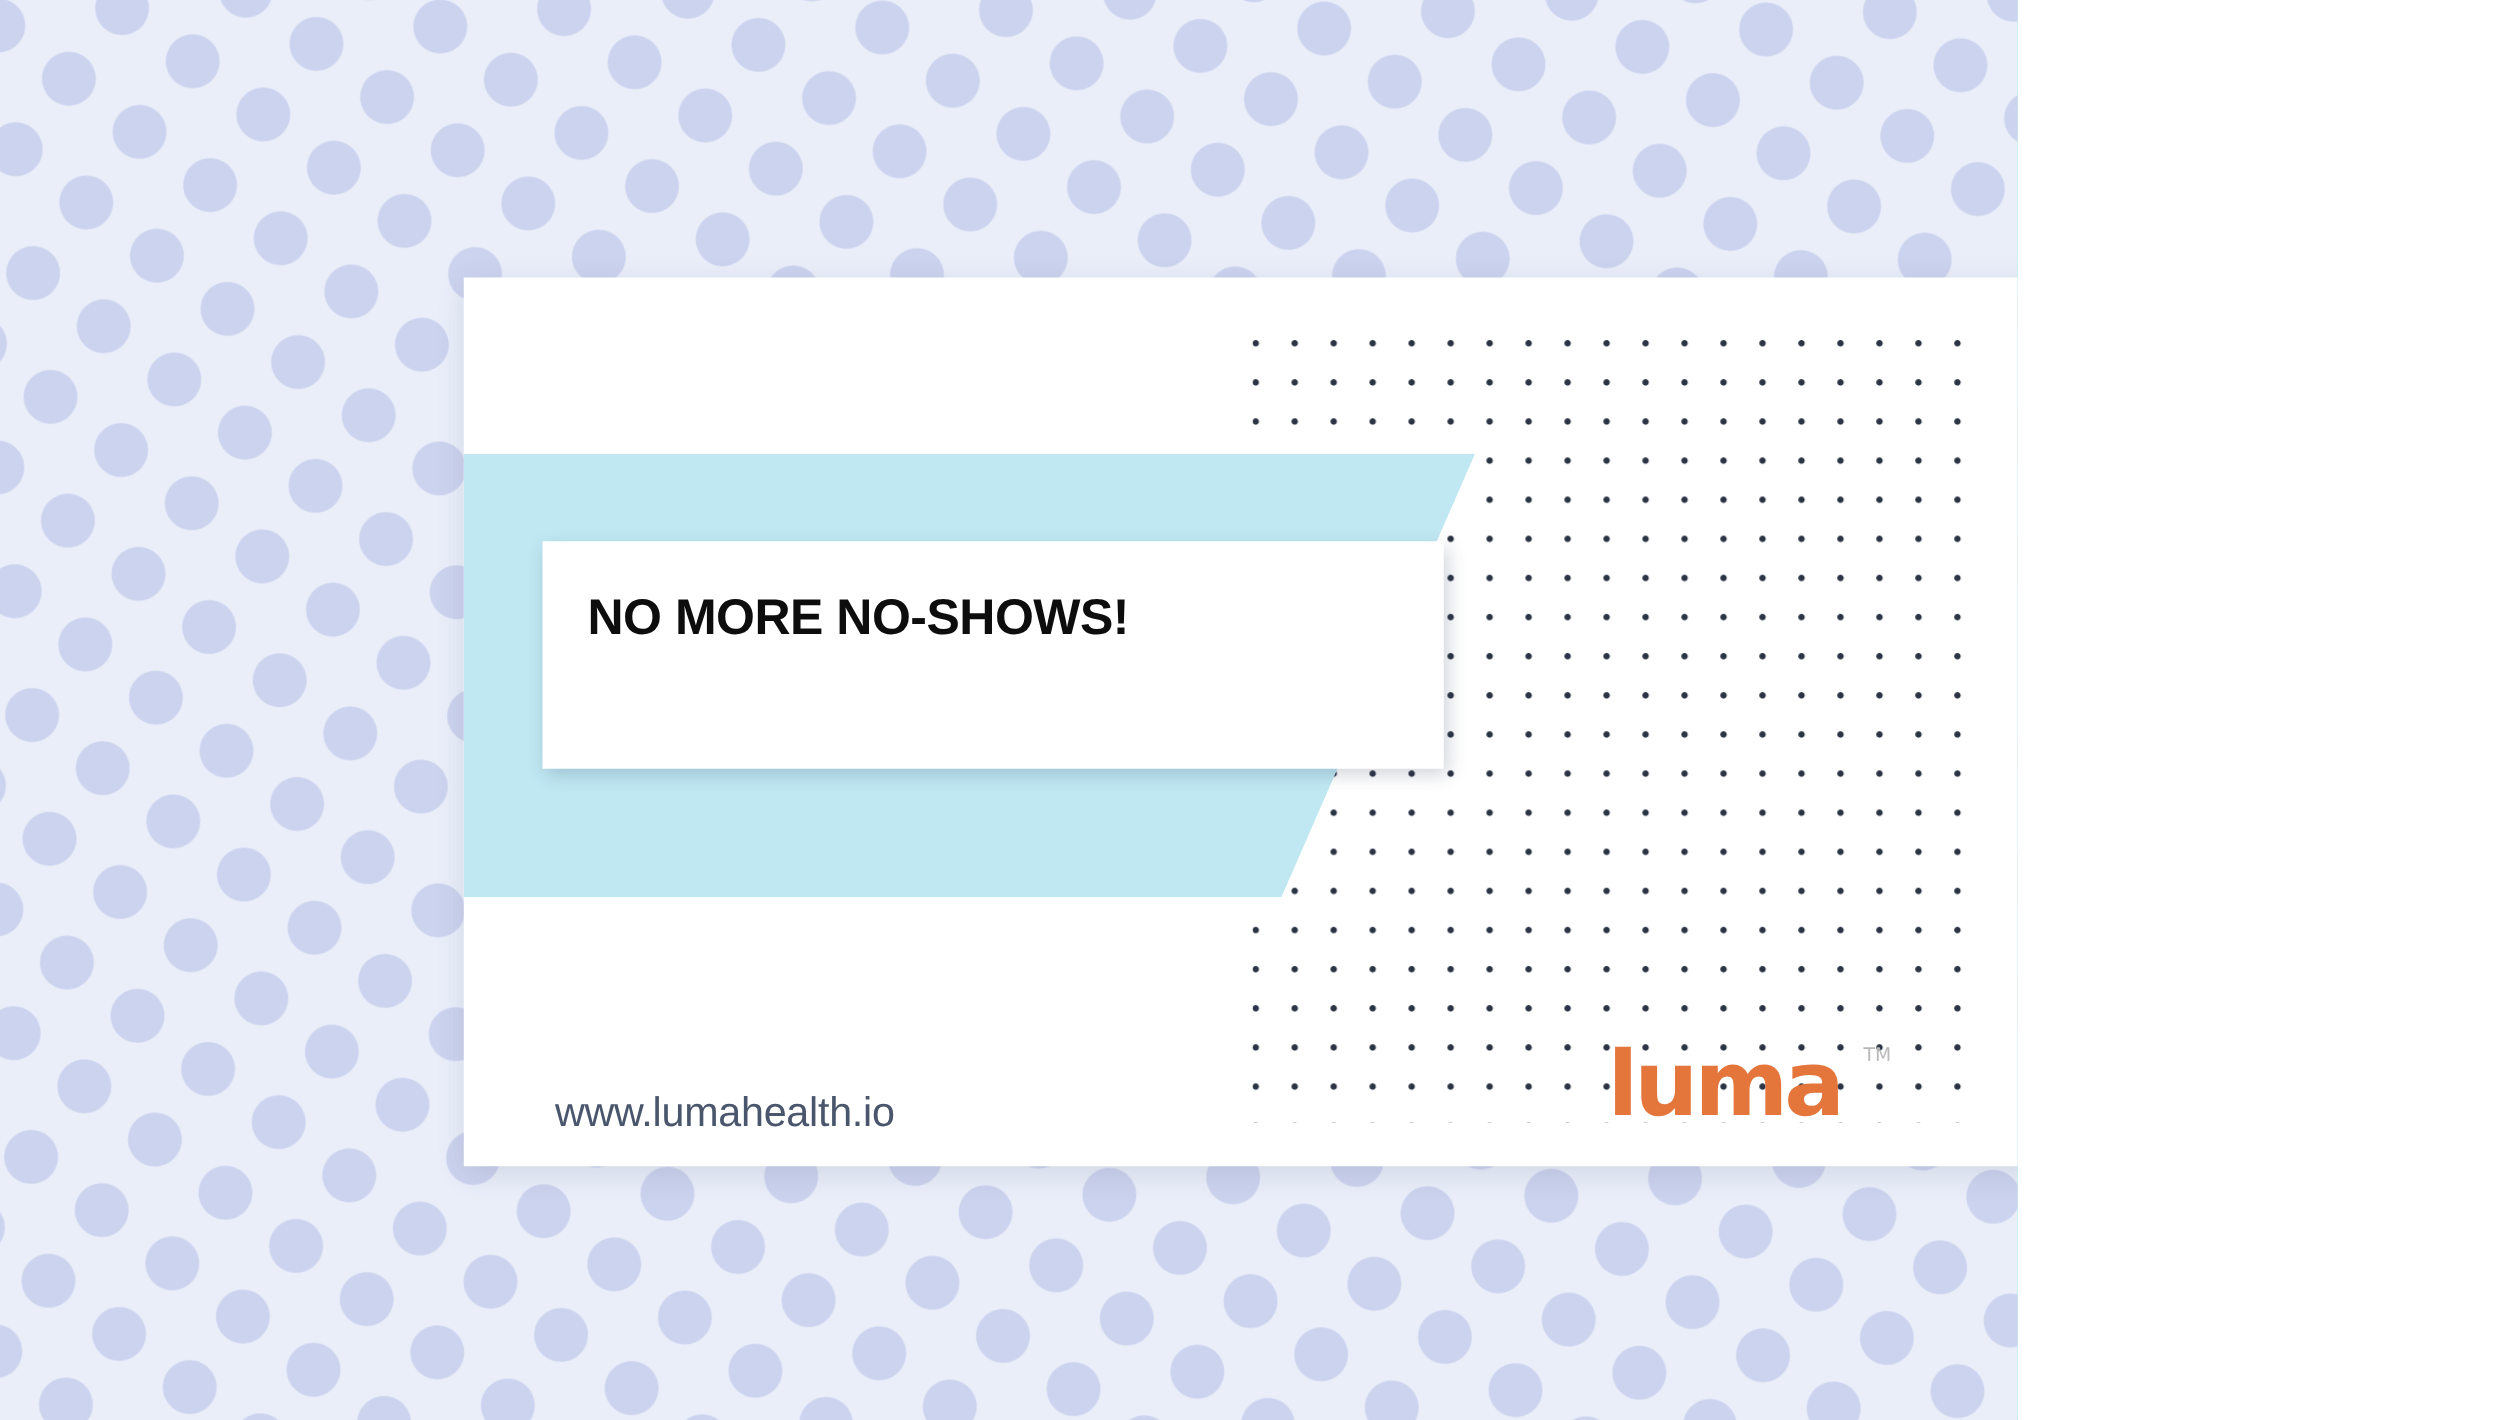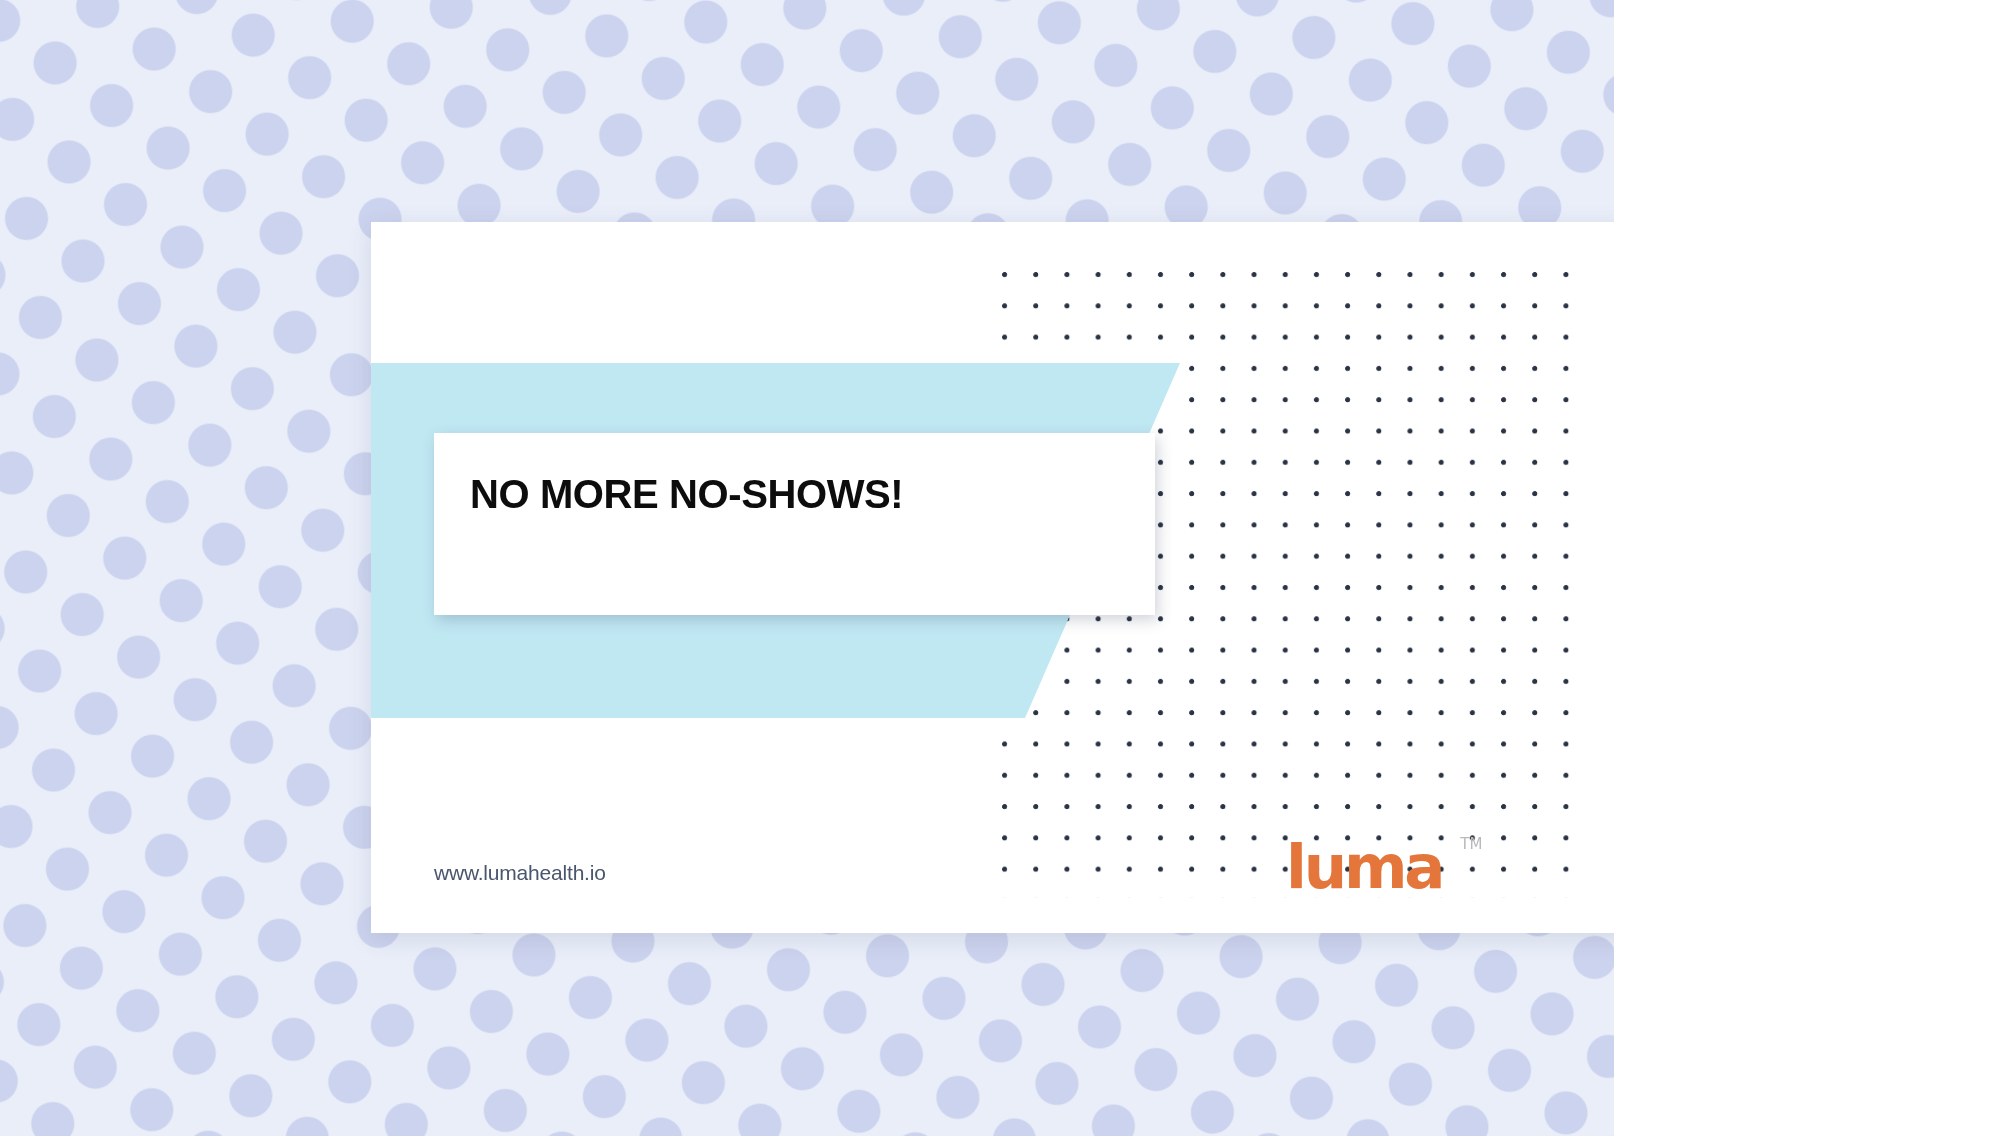--- a/index.html
+++ b/index.html
@@ -105,43 +105,43 @@
     letter-spacing: -0.2px;
     color: #28303f;
     white-space: nowrap;
   }
 
   
   #url {
     position: absolute;
     left: 61px;
     top: 637px;
-    margin: 2px;
+    margin: 12px;
     font-family: "Liberation Sans", sans-serif;
     font-weight: 400;
-    font-size: 21px;
+    font-size: 33px;
     letter-spacing: -0.2px;
     color: #49566c;
     white-space: nowrap;
   }
 
   
   #logo {
     position: absolute;
     left: 915px;
     top: 608px;
     height: 74px;
     display: flex;
     align-items: flex-start;
     white-space: nowrap;
   }
   #logo-luma {
     font-family: "DejaVu Sans", sans-serif;
     font-weight: 700;
-    font-size: 61px;
+    font-size: 72px;
     line-height: 74px;
     letter-spacing: -3.2px;
     color: #e4763c;
   }
   #logo-health {
     font-family: "DejaVu Sans", sans-serif;
     font-weight: 300;
     font-size: 72px;
     line-height: 74px;
     letter-spacing: -3.2px;

